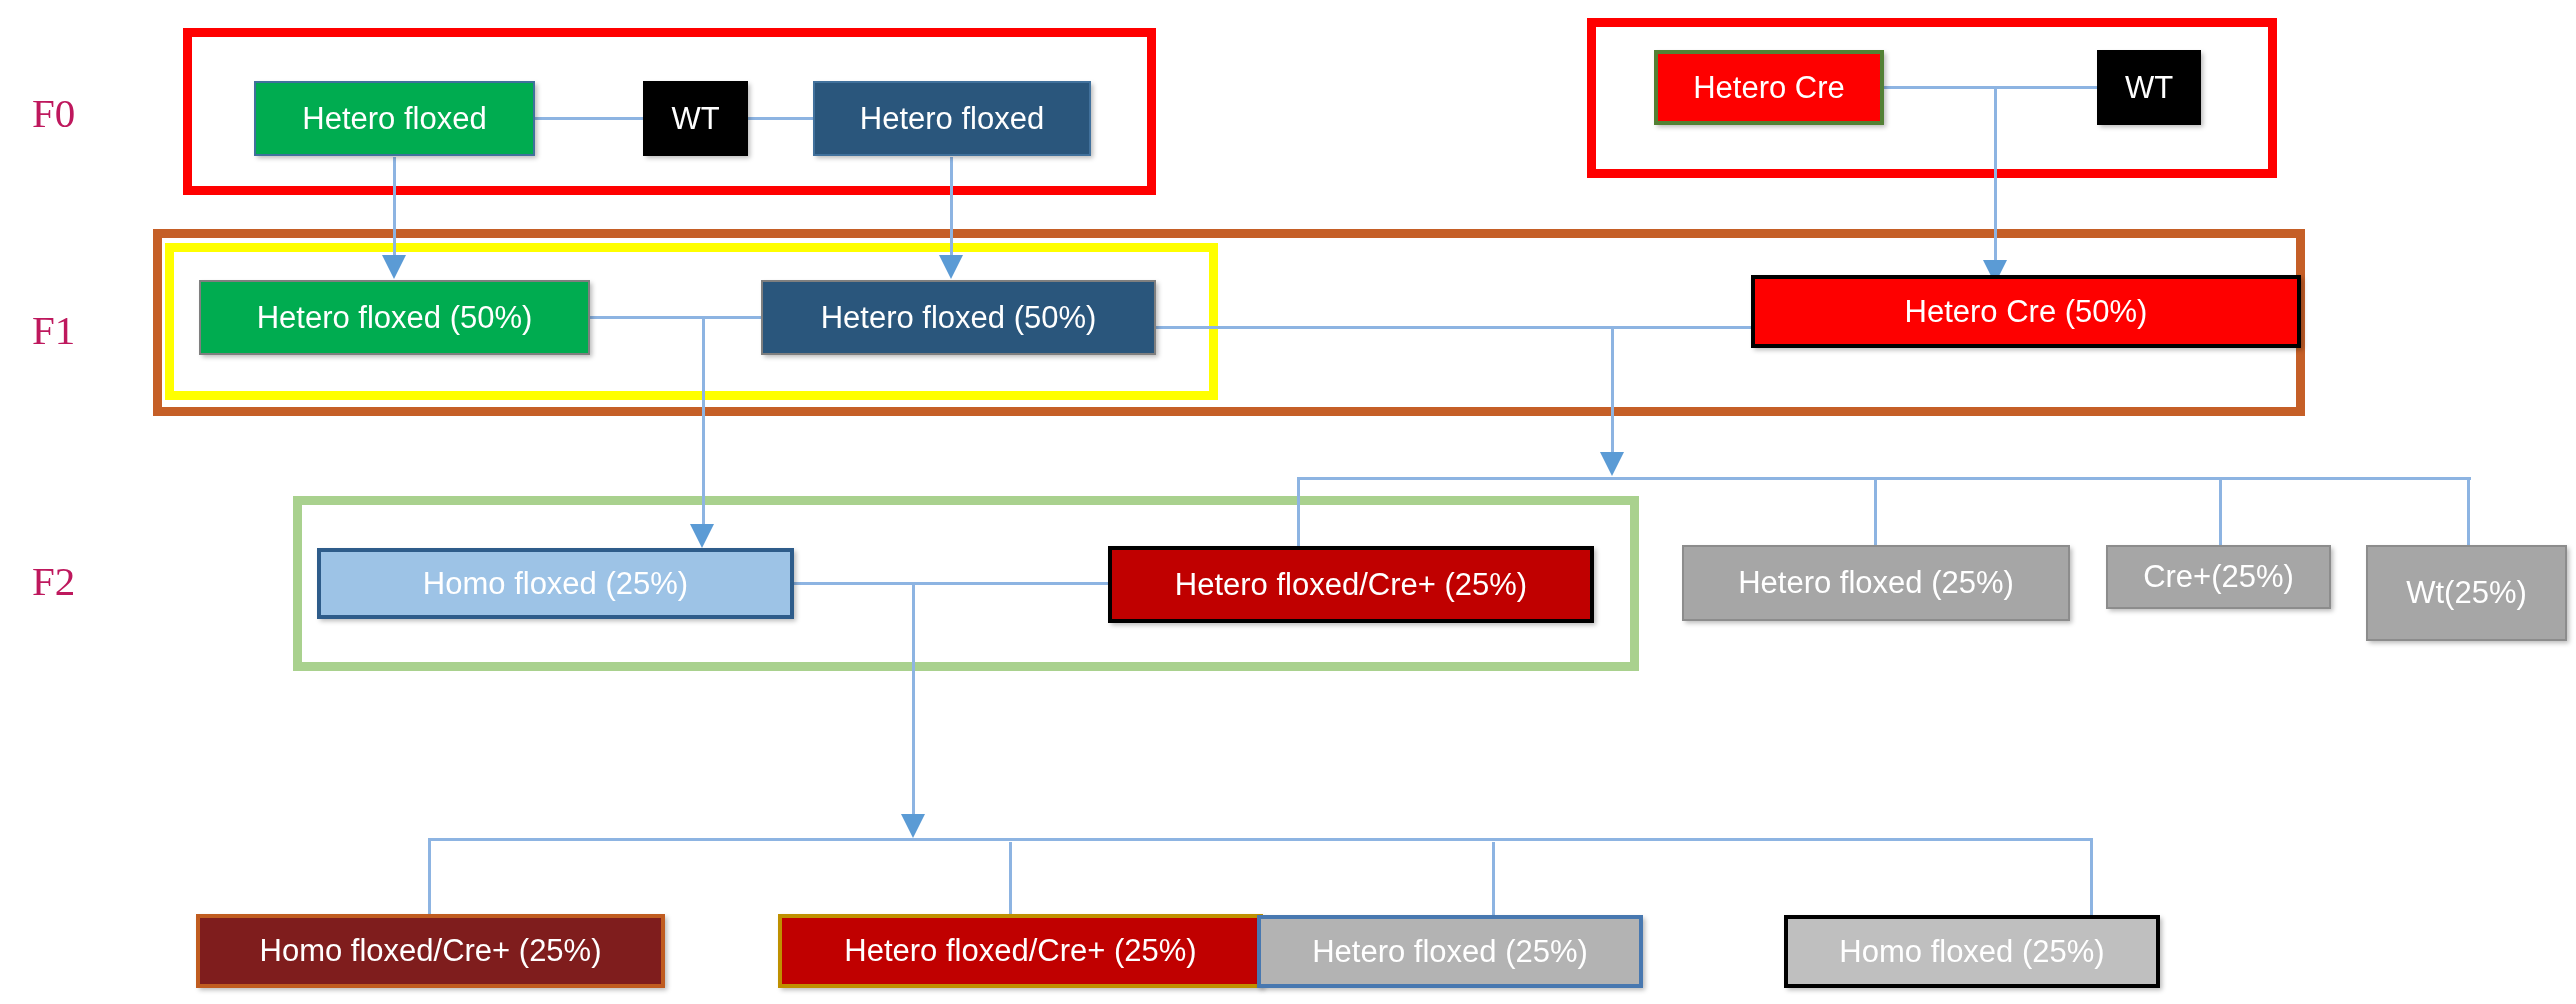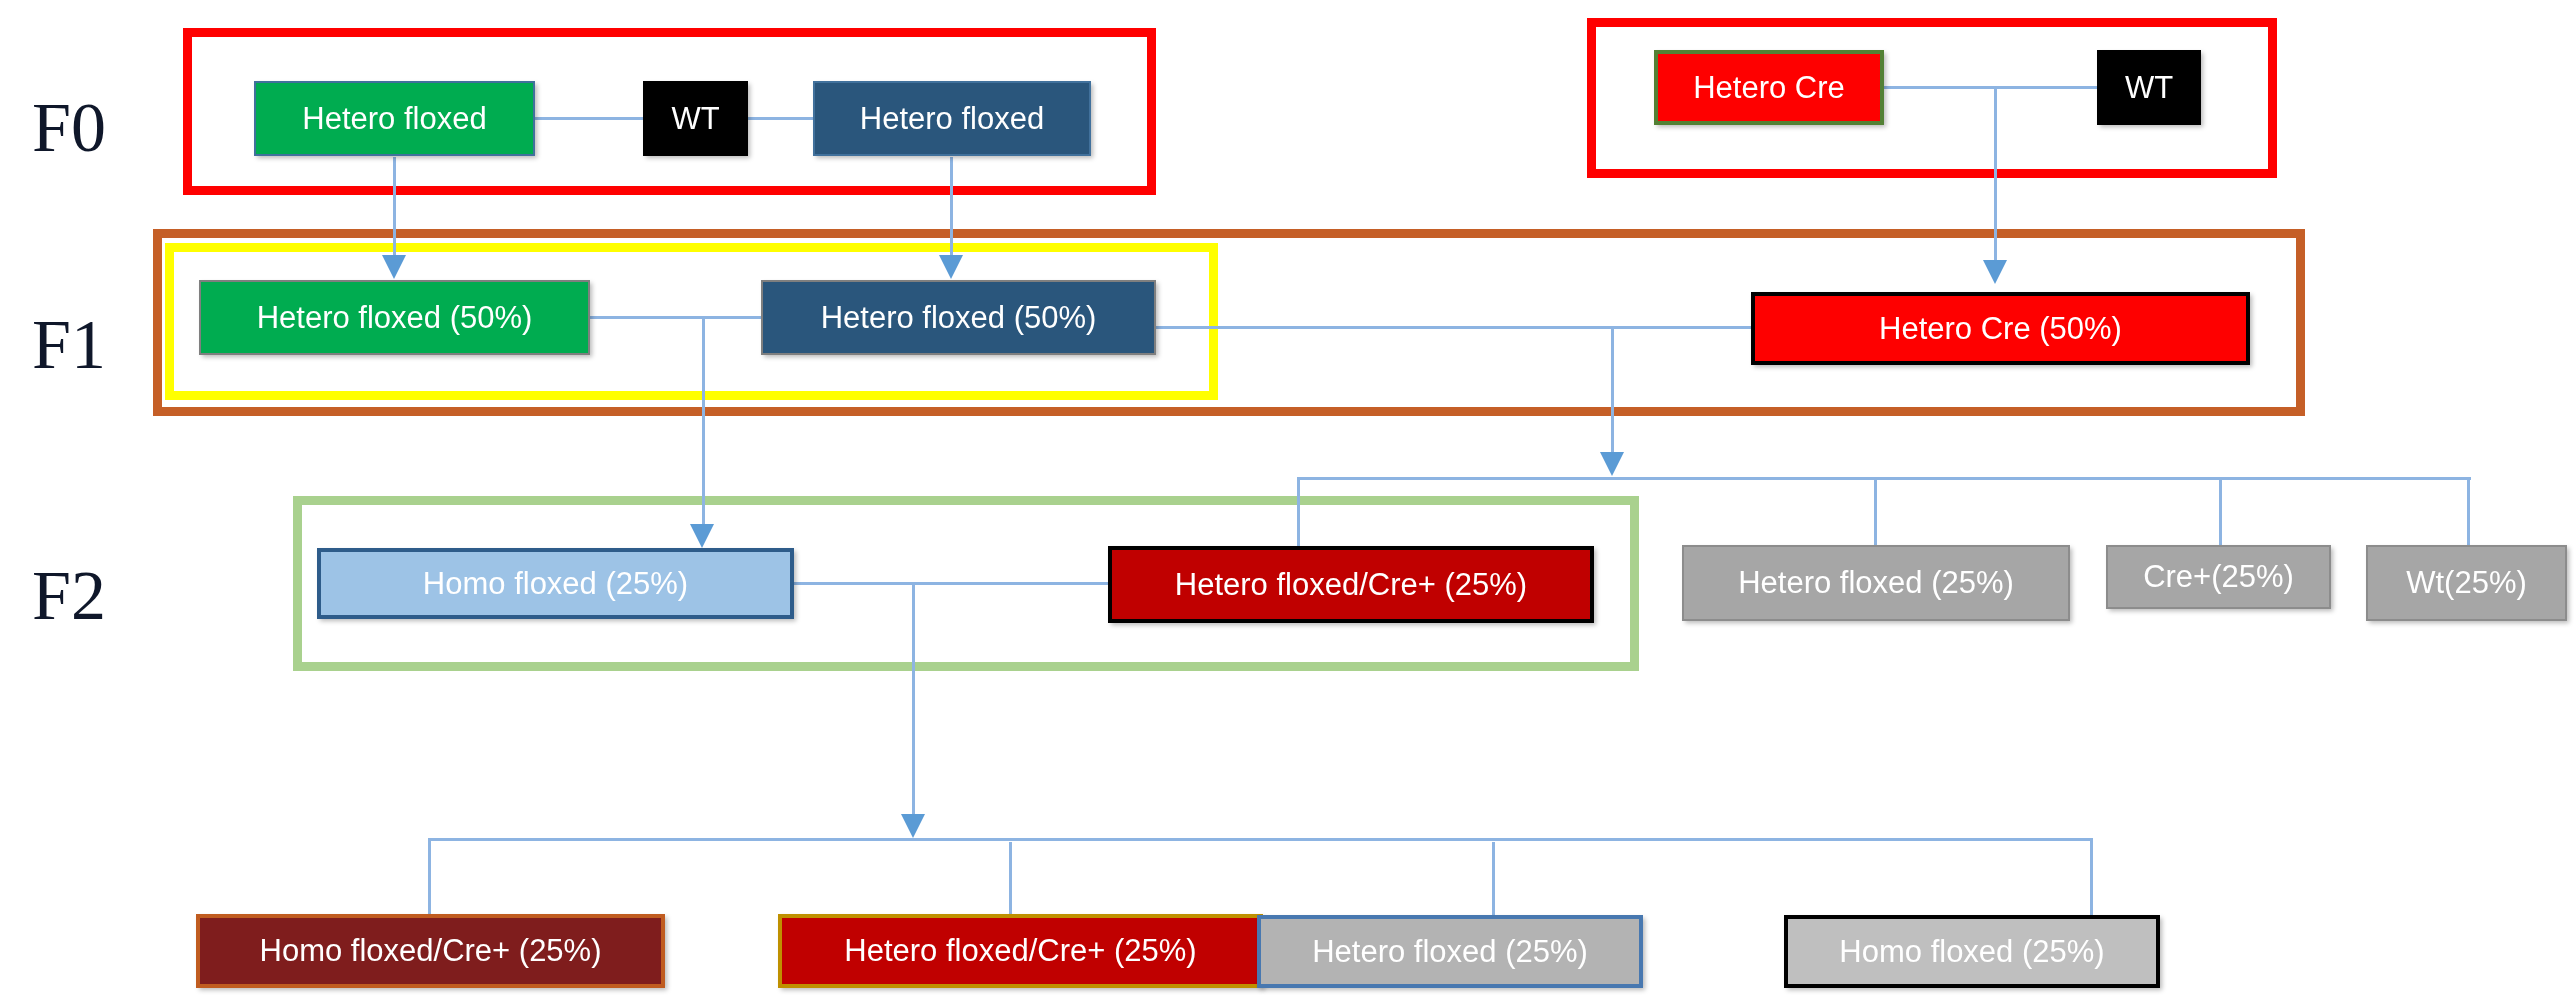--- a/index.html
+++ b/index.html
@@ -2,21 +2,21 @@
 <html style="font-size:10.7px"><head>
 <meta charset="utf-8">
 <style>
   html,body{margin:0;padding:0;}
   body{
     width:2576px;height:1005px;background:#ffffff;position:relative;
     font-family:"Liberation Sans",sans-serif;overflow:hidden;
   }
   .gen-label{
     position:absolute;font-family:"Liberation Serif",serif;
-    font-size:70px;color:#0f172a;line-height:1;
+    font-size:41px;color:#be185d;line-height:1;
   }
   .container{position:absolute;border:9.3px solid transparent;box-sizing:border-box;background:transparent;}
   .node{
     position:absolute;box-sizing:border-box;display:flex;align-items:center;justify-content:center;
     color:#ffffff;font-size:31px;white-space:nowrap;border:0 solid transparent;
     box-shadow:2.7px 3.3px 4.7px rgba(0,0,0,0.28);
   }
   .b3{border-width:2px}.b4{border-width:2.7px}.b6{border-width:4px}.b7{border-width:4.7px}
   .hline{position:absolute;height:2.7px;background:var(--line);}
   .vline{position:absolute;width:2.7px;background:var(--line);}
@@ -71,25 +71,25 @@
 <div class="arrow" style="left:901px;top:814px"></div>
 
 <div class="node b3" style="left: 254px; top: 81px; width: 281px; height: 75px; background-color: rgb(0, 172, 80); border-color: rgb(65, 113, 156);">Hetero floxed</div>
 <div class="node" style="left: 643px; top: 81px; width: 105px; height: 75px; background-color: rgb(0, 0, 0);">WT</div>
 <div class="node b3" style="left: 813px; top: 81px; width: 278px; height: 75px; background-color: rgb(42, 86, 124); border-color: rgb(65, 113, 156);">Hetero floxed</div>
 <div class="node b6" style="left: 1654px; top: 50px; width: 230px; height: 75px; background-color: rgb(254, 0, 0); border-color: rgb(83, 129, 53);">Hetero Cre</div>
 <div class="node" style="left: 2097px; top: 50px; width: 104px; height: 75px; background-color: rgb(0, 0, 0);">WT</div>
 
 <div class="node b4" style="left: 199px; top: 280px; width: 391px; height: 75px; background-color: rgb(0, 172, 80); border-color: rgb(127, 127, 127);">Hetero floxed (50%)</div>
 <div class="node b4" style="left: 761px; top: 280px; width: 395px; height: 75px; background-color: rgb(42, 86, 124); border-color: rgb(127, 127, 127);">Hetero floxed (50%)</div>
-<div class="node b6" style="left: 1751px; top: 292px; width: 499px; height: 73px; background-color: rgb(254, 0, 0); border-color: rgb(0, 0, 0);">Hetero Cre (50%)</div>
+<div class="node b6" style="left: 1751px; top: 275px; width: 550px; height: 73px; background-color: rgb(254, 0, 0); border-color: rgb(0, 0, 0);">Hetero Cre (50%)</div>
 
 <div class="node b6" style="left: 317px; top: 548px; width: 477px; height: 71px; background-color: rgb(157, 195, 230); border-color: rgb(46, 92, 138);">Homo floxed (25%)</div>
 <div class="node b7" style="left: 1108px; top: 546px; width: 486px; height: 77px; background-color: rgb(192, 0, 0); border-color: rgb(0, 0, 0);">Hetero floxed/Cre+ (25%)</div>
 <div class="node b4" style="left: 1682px; top: 545px; width: 388px; height: 76px; background-color: rgb(166, 166, 166); border-color: rgb(140, 140, 140);">Hetero floxed (25%)</div>
 <div class="node b4" style="left: 2106px; top: 545px; width: 225px; height: 64px; background-color: rgb(166, 166, 166); border-color: rgb(140, 140, 140);">Cre+(25%)</div>
-<div class="node b4" style="left: 2366px; top: 545px; width: 201px; height: 76px; background-color: rgb(166, 166, 166); border-color: rgb(140, 140, 140);">Wt(25%)</div>
+<div class="node b4" style="left: 2366px; top: 545px; width: 201px; height: 96px; background-color: rgb(166, 166, 166); border-color: rgb(140, 140, 140);">Wt(25%)</div>
 
 <div class="node b6" style="left: 196px; top: 914px; width: 469px; height: 74px; background-color: #7f1d1d; border-color: rgb(192, 92, 32);">Homo floxed/Cre+ (25%)</div>
 <div class="node b6" style="left: 778px; top: 914px; width: 485px; height: 74px; background-color: rgb(192, 0, 0); border-color: rgb(191, 144, 0);">Hetero floxed/Cre+ (25%)</div>
 <div class="node b6" style="left: 1257px; top: 915px; width: 386px; height: 73px; background-color: rgb(179, 179, 179); border-color: rgb(72, 120, 176);">Hetero floxed (25%)</div>
 <div class="node b6" style="left: 1784px; top: 915px; width: 376px; height: 73px; background-color: rgb(191, 191, 191); border-color: rgb(0, 0, 0);">Homo floxed (25%)</div>
 
 
 </body></html>

